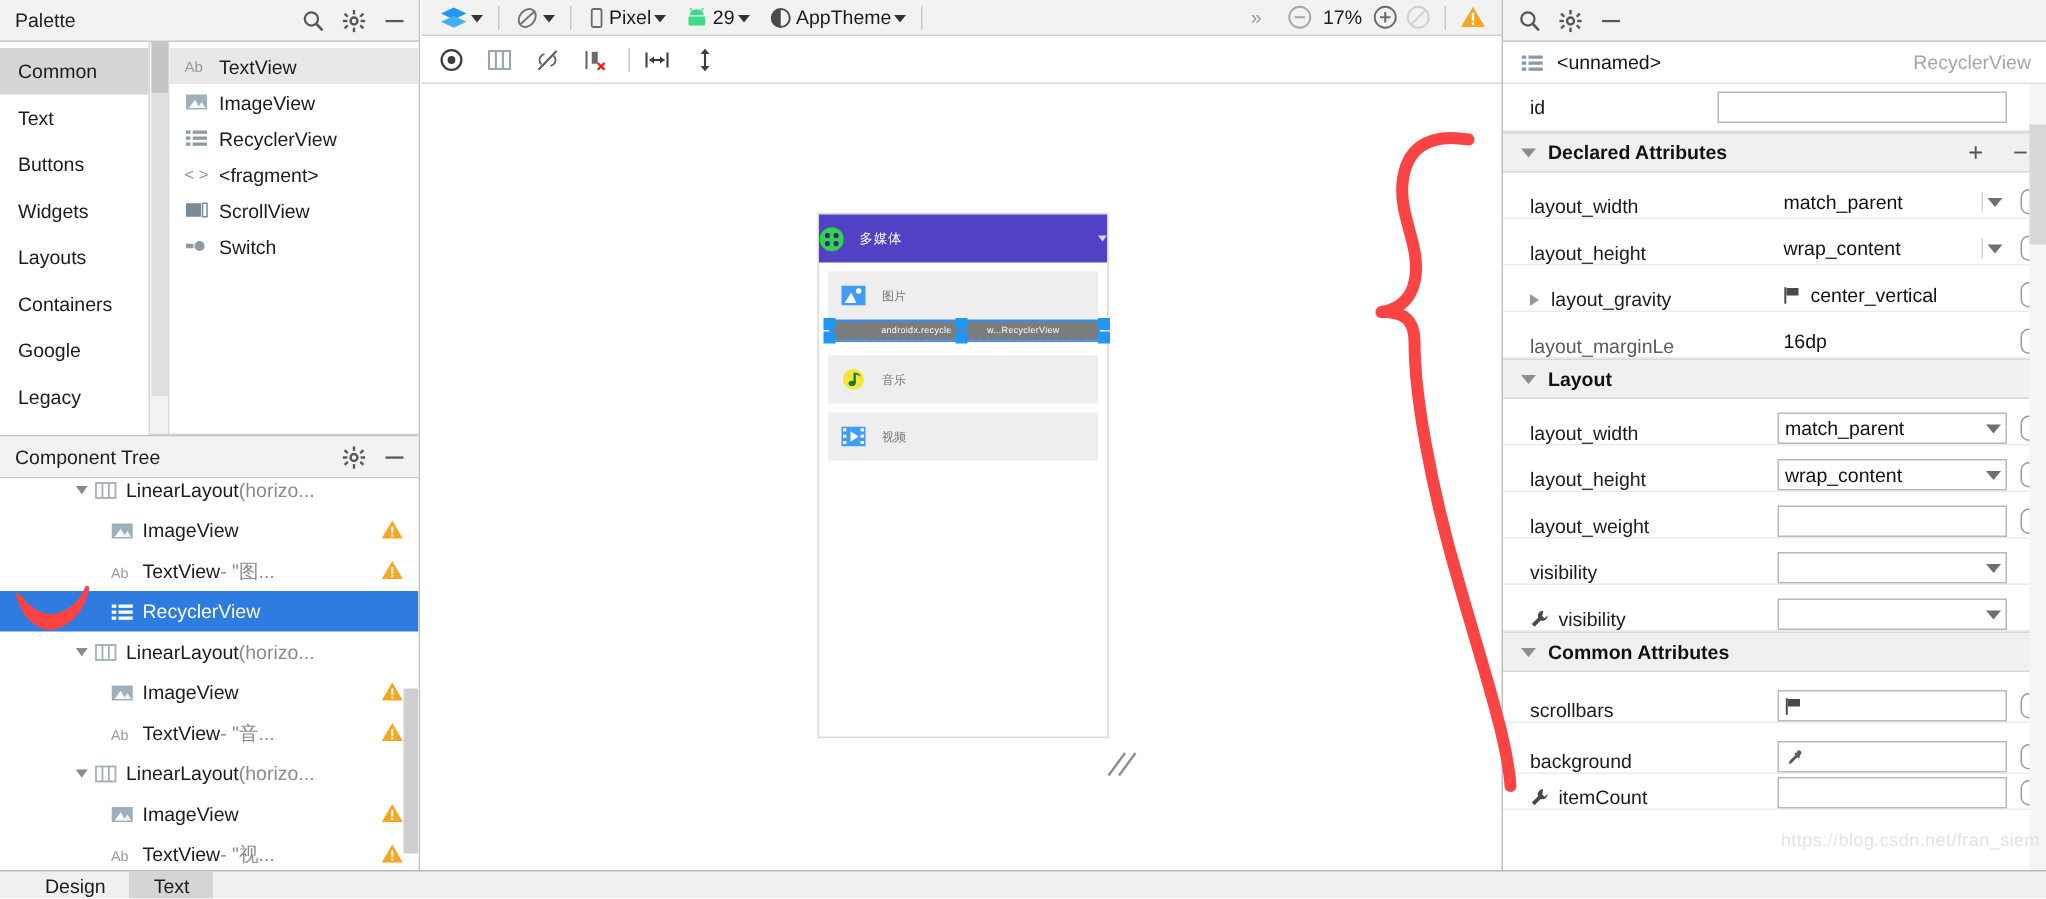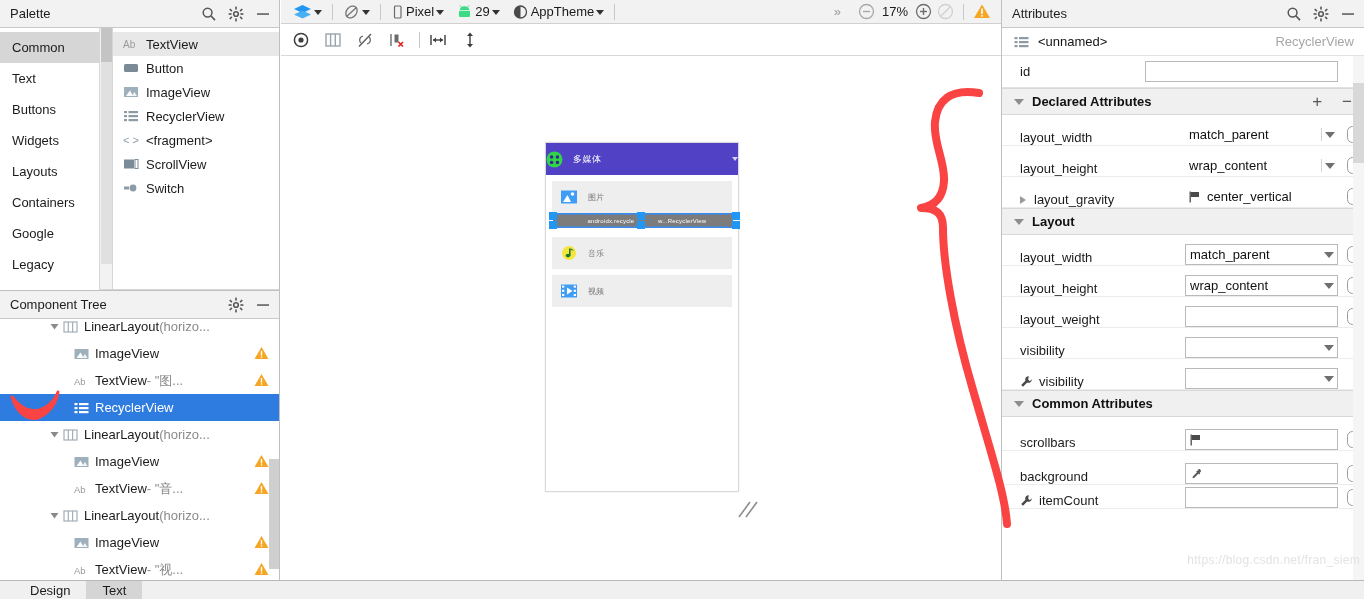--- a/index.html
+++ b/index.html
@@ -266,26 +266,20 @@
         <div id="cat-scroll">
           <div id="cat-thumb"></div>
           <div id="cat-thumb2"></div>
         </div>
         <div id="item-list">
           <div class="pitem sel">
             <svg class="pico" viewBox="0 0 16 14">
                 <text x="0" y="11" font-family="Liberation Sans, sans-serif" font-size="10" fill="#9a9a9a">Ab</text>
               </svg>
             <span class="lbl">TextView</span>
-          </div>
-          <div class="pitem">
-            <svg class="pico" viewBox="0 0 16 14">
-                <rect x="1" y="3" width="14" height="8" rx="1.5" fill="#7a8a96"></rect>
-              </svg>
-            <span class="lbl">Button</span>
           </div>
           <div class="pitem">
             <svg class="pico" viewBox="0 0 16 14">
                 <rect x="1" y="2" width="14" height="10" fill="#9fb0bd"></rect>
                 <polygon points="3,11 7,5.5 10,11" fill="#fff"></polygon>
                 <polygon points="8.5,11 11.5,7 14,11" fill="#eef3f7"></polygon>
               </svg>
             <span class="lbl">ImageView</span>
           </div>
           <div class="pitem">
@@ -697,21 +691,20 @@
         <g stroke="#8d8d8d" stroke-width="1.6">
             <line x1="3" y1="20" x2="14" y2="5"></line>
             <line x1="10" y1="20" x2="21" y2="5"></line>
           </g>
       </svg>
     </div>
   </div>
 
   <div id="attrs">
     <div class="panel-head">
-      <span class="title">Attributes</span>
       <span class="head-icons">
         <span>
           <svg class="hicon" viewBox="0 0 16 16">
               <circle cx="6.6" cy="6.6" r="4.4" fill="none" stroke="#3c3c3c" stroke-width="1.5"></circle>
               <line x1="10" y1="10" x2="14" y2="14.2" stroke="#3c3c3c" stroke-width="1.7"></line>
             </svg>
         </span>
         <span>
           <svg class="hicon" viewBox="0 0 16 16">
               <g fill="#3c3c3c">
@@ -805,20 +798,29 @@
             <svg style="width:11px;height:12px;margin-right:7px;flex:0 0 11px" viewBox="0 0 11 12">
               <line x1="1.2" y1="0.5" x2="1.2" y2="11.5" stroke="#4a4a4a" stroke-width="1.3"></line>
               <path d="M2 1 h8 v5 h-8 z" fill="#4a4a4a"></path>
             </svg>
             <span>center_vertical</span>
           </span>
           <span class="pickbtn"></span>
         </span>
       </div>
 
+      <div class="arow">
+        <span class="k" style="color:#5a5a5a">layout_marginLe</span>
+        <span class="vwrap">
+          <span class="vfield plain">
+            <span>16dp</span>
+          </span>
+          <span class="pickbtn"></span>
+        </span>
+      </div>
 
       <div class="section">
         <span class="sec-tri"></span>
         <span class="stit">Layout</span>
       </div>
 
       <div class="arow">
         <span class="k">layout_width</span>
         <span class="vwrap">
           <span class="vfield">

